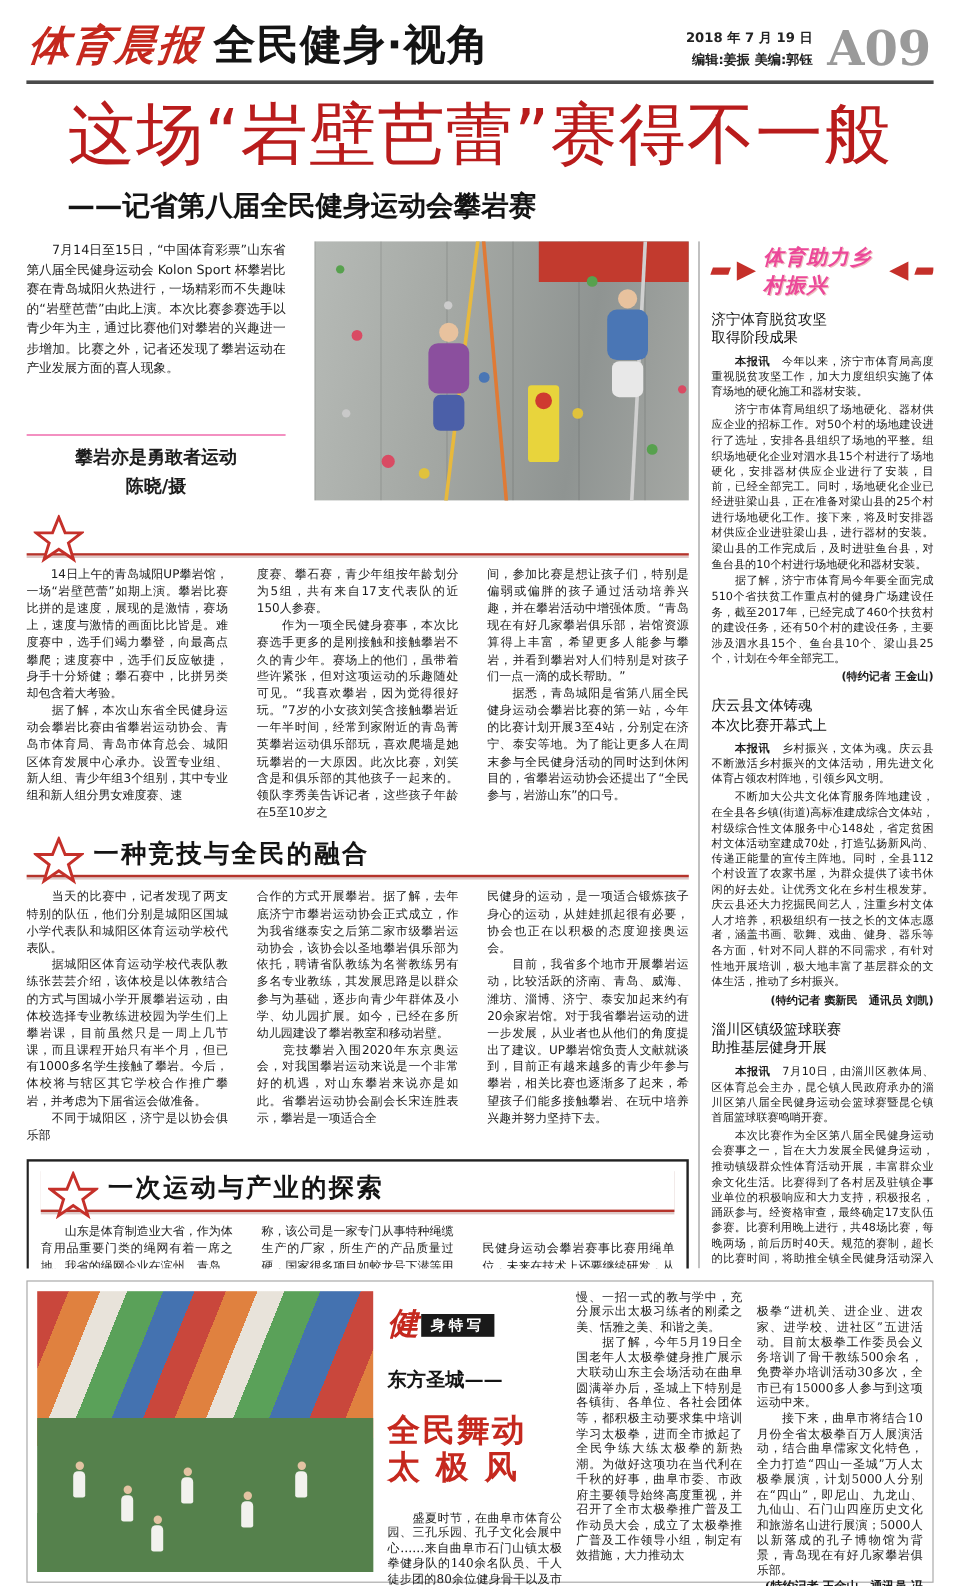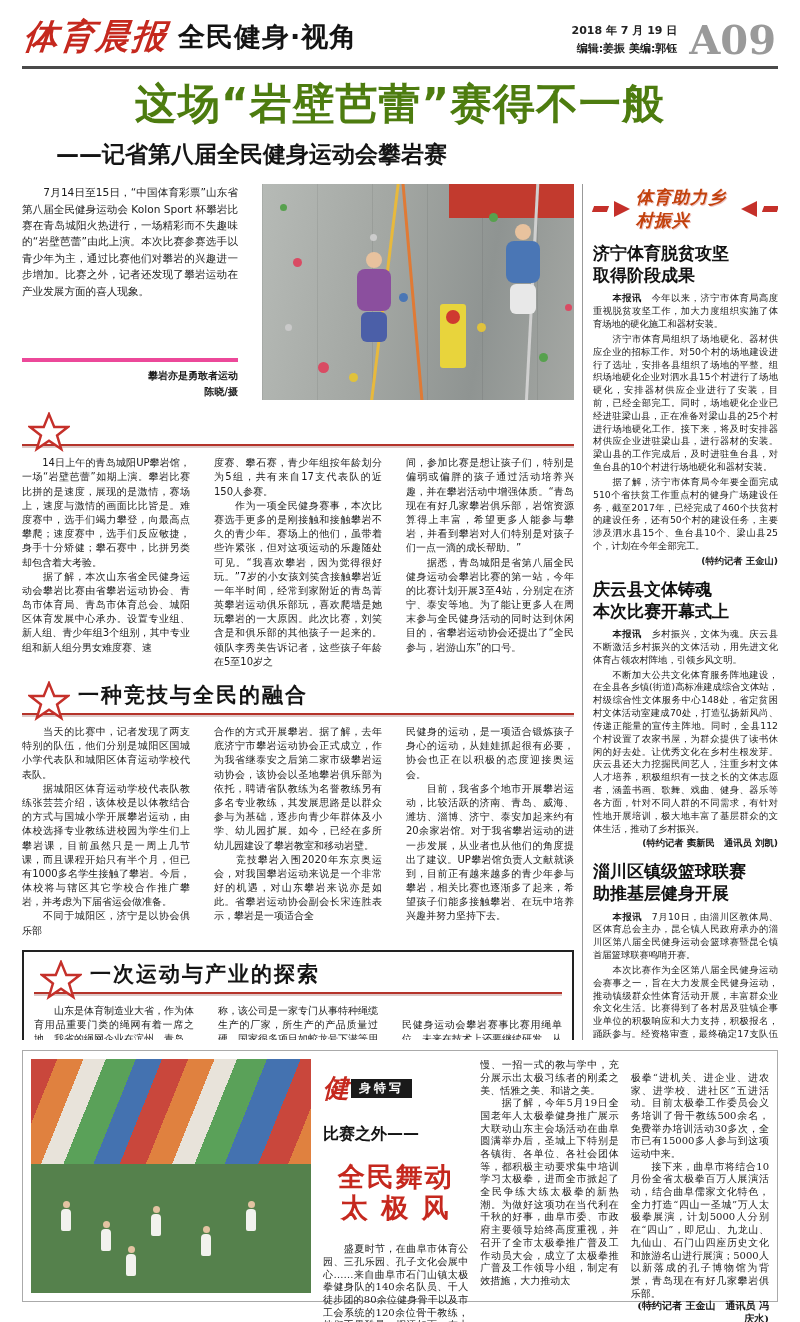--- a/index.html
+++ b/index.html
@@ -3,40 +3,40 @@
 <meta charset="utf-8">
 <style>
   * { box-sizing: border-box; margin: 0; padding: 0; }
   body { background:#dedede; font-family:"DejaVu Sans", sans-serif; }
   .page { width:800px; height:1322px; margin:0 auto; background:#fff; padding:10px 22px 0 22px; position:relative; color:#1c1c1c; overflow:hidden; }
 
   
   .hdr { display:flex; align-items:flex-end; justify-content:space-between; padding:4px 2px 6px 2px; }
   .hdr-left { display:flex; align-items:center; gap:10px; }
   .masthead { font-family:"DejaVu Serif", serif; font-style:italic; font-weight:bold; font-size:34px; color:#c5281e; letter-spacing:2px; transform:skewX(-6deg); }
-  .section-name { font-size:27px; font-weight:bold; color:#141414; letter-spacing:1px; }
+  .section-name { font-size:35px; font-weight:bold; color:#141414; letter-spacing:1px; }
   .hdr-right { display:flex; align-items:center; gap:12px; }
   .hdr-meta { text-align:right; font-size:11px; line-height:1.6; color:#222; font-weight:bold; }
   .page-no { font-family:"DejaVu Serif", serif; font-size:40px; font-weight:bold; color:#9a9a9a; line-height:1; }
   .hdr-rule { border:none; border-top:3px solid #4a4a4a; margin:0 0 12px 0; }
 
   
-  .headline { font-size:42px; font-weight:bold; color:#4d7c0f; letter-spacing:1px; text-align:center; line-height:1.1; }
+  .headline { font-size:56px; font-weight:normal; color:#b91c1c; letter-spacing:1px; text-align:center; line-height:1.1; }
   .subhead { font-size:23px; font-weight:bold; color:#141414; margin:12px 0 14px 34px; }
 
   
   .main { display:flex; height:856px; overflow:hidden; }
   .left { width:560px; flex:none; padding-right:8px; }
   .sidebar { flex:1; border-left:1px solid #999; padding-left:10px; overflow:hidden; }
 
   
   .lead-row { display:flex; gap:24px; height:216px; }
   .lead-col { width:216px; flex:none; display:flex; flex-direction:column; }
   .lead-text { font-size:10.6px; line-height:1.55; text-align:justify; }
-  .photo-caption { border-top:4px solid #ec4899; margin-top:auto; padding-top:6px; text-align:right; font-size:10px; font-weight:bold; line-height:1.6; }
+  .photo-caption { border-top:1px solid #ec4899; margin-top:auto; padding-top:6px; text-align:center; font-size:15px; font-weight:bold; line-height:1.6; }
 
   .main-photo { flex:1; position:relative; overflow:hidden; background:
       repeating-linear-gradient(90deg, rgba(0,0,0,0.07) 0 1px, transparent 1px 55px),
       linear-gradient(100deg,#b6bab6 0%,#a2a6a2 40%,#8f9492 70%,#a5a8a4 100%); }
   .banner-red { position:absolute; top:0; right:0; width:40%; height:34px; background:#c23a2e; }
   .holds { position:absolute; top:20px; left:18px; width:7px; height:7px; border-radius:50%; background:#57a14e;
       box-shadow: 14px 55px 0 1px #d94b63, 5px 120px 0 0 #c9c9c9, 40px 160px 0 2px #d94b63,
       210px 10px 0 1px #57a14e, 235px 60px 0 0 #e0c23c, 198px 120px 0 1px #e0c23c,
       260px 150px 0 1px #57a14e, 90px 30px 0 0 #cccccc, 120px 90px 0 1px #4a76b5,
       160px 140px 0 0 #d94b63, 70px 170px 0 1px #e0c23c, 285px 100px 0 0 #d94b63; }
@@ -61,46 +61,46 @@
   .sec { margin-top:10px; }
   .sec-hd { position:relative; display:flex; align-items:center; gap:8px; border-bottom:2px solid #b5342b; box-shadow:0 2px 0 rgba(120,40,35,0.25); padding:2px 0 4px 6px; }
   .star-icon { width:42px; height:42px; flex:none; margin-bottom:-14px; }
   .sec-title { font-size:21px; font-weight:bold; color:#141414; letter-spacing:2px; }
   .sec-body { display:flex; gap:24px; margin-top:10px; }
   .col { flex:1; font-size:10px; line-height:1.42; text-align:justify; white-space:pre-line; }
   .boxed { border:2px solid #222; padding:6px 10px 8px 10px; margin-top:12px; }
 
   
   .vil-banner { display:flex; align-items:center; justify-content:center; gap:6px; margin:2px 0 10px 0; }
-  .vb-text { color:#c2410c; font-weight:bold; font-size:17px; font-style:italic; letter-spacing:1px; text-shadow:1px 1px 0 rgba(197,48,42,0.3); }
+  .vb-text { color:#ec4899; font-weight:bold; font-size:17px; font-style:italic; letter-spacing:1px; text-shadow:1px 1px 0 rgba(197,48,42,0.3); }
   .vb-arrow { width:0; height:0; border-top:8px solid transparent; border-bottom:8px solid transparent; }
   .vb-arrow.l { border-left:16px solid #c5302a; transform:scaleX(-1); }
   .vb-arrow.r { border-left:16px solid #c5302a; }
   .vb-bar { width:22px; height:6px; background:#c5302a; transform:skewX(-20deg); }
   .sb-art { margin-bottom:10px; }
-  .sb-title { font-size:17px; font-weight:bold; line-height:1.3; color:#111; margin-bottom:6px; }
+  .sb-title { font-size:12px; font-weight:normal; line-height:1.3; color:#111; margin-bottom:6px; }
   .sb-p { font-size:9.3px; line-height:1.38; text-align:justify; white-space:pre-line; margin-bottom:2px; }
   .sb-p b { font-weight:bold; }
   .sb-byline { text-align:right; font-size:9.3px; font-weight:bold; }
 
   
   .feature { border:1px solid #aaa; margin-top:10px; padding:8px; display:flex; gap:12px; height:252px; }
   .f-photo { width:280px; flex:none; position:relative; overflow:hidden;
       background:linear-gradient(180deg, transparent 0 45%, #55814c 45% 100%),
       linear-gradient(112deg,#c9473c 0 7%,#e0813f 7% 14%,#e8e3da 14% 20%,#5aa159 20% 28%,#4472b0 28% 35%,#c9473c 35% 42%,#e0813f 42% 49%,#e8e3da 49% 55%,#5aa159 55% 63%,#4472b0 63% 72%,#c9473c 72% 80%,#e0813f 80% 88%,#5aa159 88% 100%); }
   .f-fig { position:absolute; width:10px; height:22px; background:#f2f2ee; border-radius:4px 4px 2px 2px; }
   .f-fig::before { content:""; display:block; width:7px; height:7px; background:#e3c3a2; border-radius:50%; margin:-8px auto 0; }
   .f-cols { flex:1; display:flex; gap:12px; font-family:"DejaVu Serif", serif; }
   .f-col { flex:1; font-size:10px; line-height:1.27; text-align:justify; white-space:pre-line; }
   .f-head-col { flex:1.05; }
   .f-badge { display:flex; align-items:center; gap:2px; margin-bottom:6px; }
   .f-badge-char { font-family:"DejaVu Serif", serif; font-style:italic; font-weight:bold; font-size:26px; color:#c5281e; }
   .f-badge-rest { background:#1a1a1a; color:#fff; font-size:12px; font-weight:bold; padding:2px 8px; letter-spacing:3px; }
   .f-kicker { font-size:16px; font-weight:bold; color:#141414; margin-bottom:4px; }
-  .f-title { color:#c5281e; font-weight:bold; font-size:27px; line-height:1.15; letter-spacing:2px; text-align:center; margin-bottom:8px; }
+  .f-title { color:#c5281e; font-weight:bold; font-size:27px; line-height:1.15; letter-spacing:2px; margin-bottom:8px; }
   .f-byline { text-align:right; font-weight:bold; }
 </style>
 </head>
 <body>
 
 <div class="page">
 
   <div class="hdr">
     <div class="hdr-left">
       <span class="masthead">体育晨报</span>
@@ -248,21 +248,21 @@
       <div class="f-fig" style="left:170px; top:175px;"></div>
       <div class="f-fig" style="left:215px; top:150px;"></div>
       <div class="f-fig" style="left:95px;  top:195px;"></div>
     </div>
     <div class="f-cols">
       <div class="f-col f-head-col">
         <div class="f-badge">
           <span class="f-badge-char">健</span>
           <span class="f-badge-rest">身特写</span>
         </div>
-        <div class="f-kicker">比赛之外——</div>
+        <div class="f-kicker">东方圣城——</div>
         <div class="f-title" style="white-space:pre-line">全民舞动
 太 极 风</div>
         <div style="white-space:pre-line">　　盛夏时节，在曲阜市体育公园、三孔乐园、孔子文化会展中心……来自曲阜市石门山镇太极拳健身队的140余名队员、千人徒步团的80余位健身骨干以及市工会系统的120余位骨干教练，他们不畏酷暑，挥汗如雨，在太极拳快与</div>
       </div>
       <div class="f-col">慢、一招一式的教与学中，充分展示出太极习练者的刚柔之美、恬雅之美、和谐之美。
 　　据了解，今年5月19日全国老年人太极拳健身推广展示大联动山东主会场活动在曲阜圆满举办后，圣城上下特别是各镇街、各单位、各社会团体等，都积极主动要求集中培训学习太极拳，进而全市掀起了全民争练大练太极拳的新热潮。为做好这项功在当代利在千秋的好事，曲阜市委、市政府主要领导始终高度重视，并召开了全市太极拳推广普及工作动员大会，成立了太极拳推广普及工作领导小组，制定有效措施，大力推动太</div>
       <div class="f-col">
         <span>极拳“进机关、进企业、进农家、进学校、进社区”五进活动。目前太极拳工作委员会义务培训了骨干教练500余名，免费举办培训活动30多次，全市已有15000多人参与到这项运动中来。
 　　接下来，曲阜市将结合10月份全省太极拳百万人展演活动，结合曲阜儒家文化特色，全力打造“四山一圣城”万人太极拳展演，计划5000人分别在“四山”，即尼山、九龙山、九仙山、石门山四座历史文化和旅游名山进行展演；5000人以新落成的孔子博物馆为背景，青岛现在有好几家攀岩俱乐部。</span>
         <div class="f-byline">(特约记者 王金山　通讯员 冯庆水)</div>

